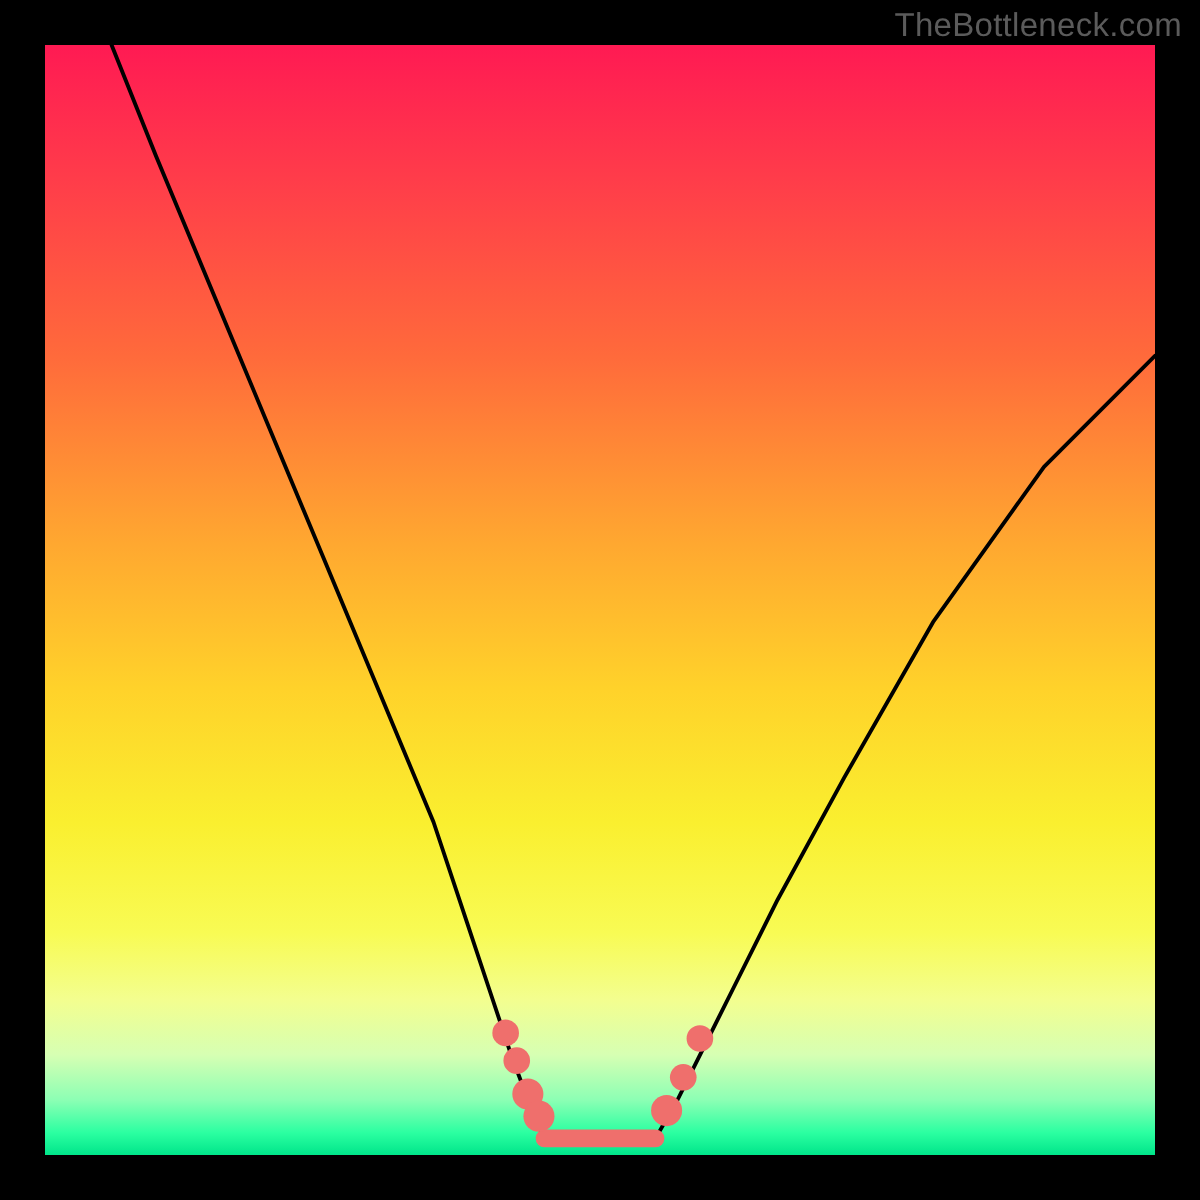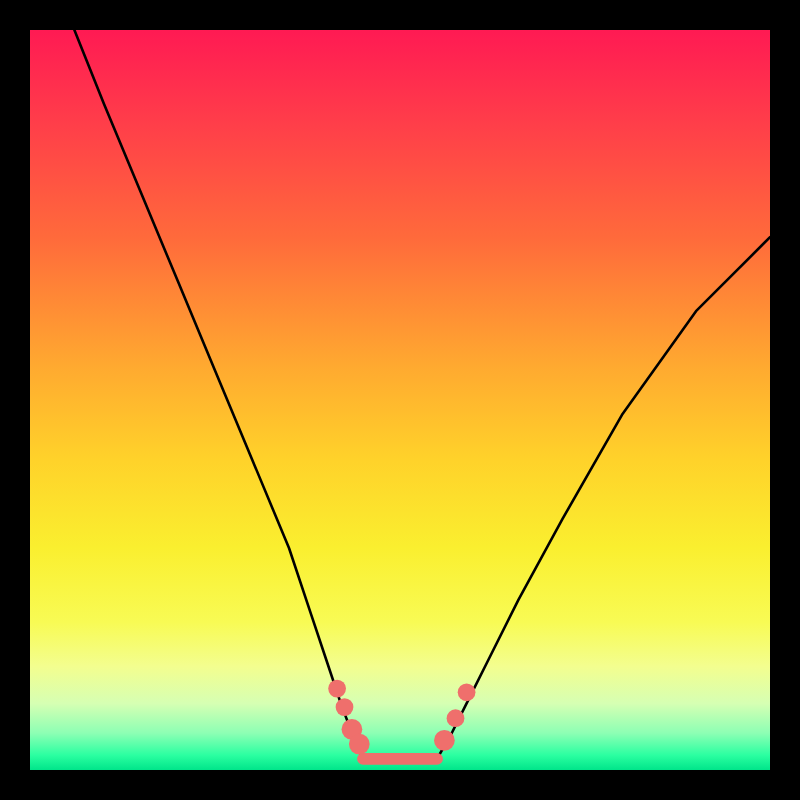--- a/index.html
+++ b/index.html
@@ -72,13 +72,14 @@
           <circle cx="41.5" cy="89" r="1.2" fill="#ef6f6c"></circle>
           <circle cx="42.5" cy="91.5" r="1.2" fill="#ef6f6c"></circle>
           <circle cx="43.5" cy="94.5" r="1.4" fill="#ef6f6c"></circle>
           <circle cx="44.5" cy="96.5" r="1.4" fill="#ef6f6c"></circle>
           <circle cx="56" cy="96" r="1.4" fill="#ef6f6c"></circle>
           <circle cx="57.5" cy="93" r="1.2" fill="#ef6f6c"></circle>
           <circle cx="59" cy="89.5" r="1.2" fill="#ef6f6c"></circle>
         </g>
     </svg>
   </div>
+  <div class="watermark">TheBottleneck.com</div>
 </div>
 
 </body></html>

